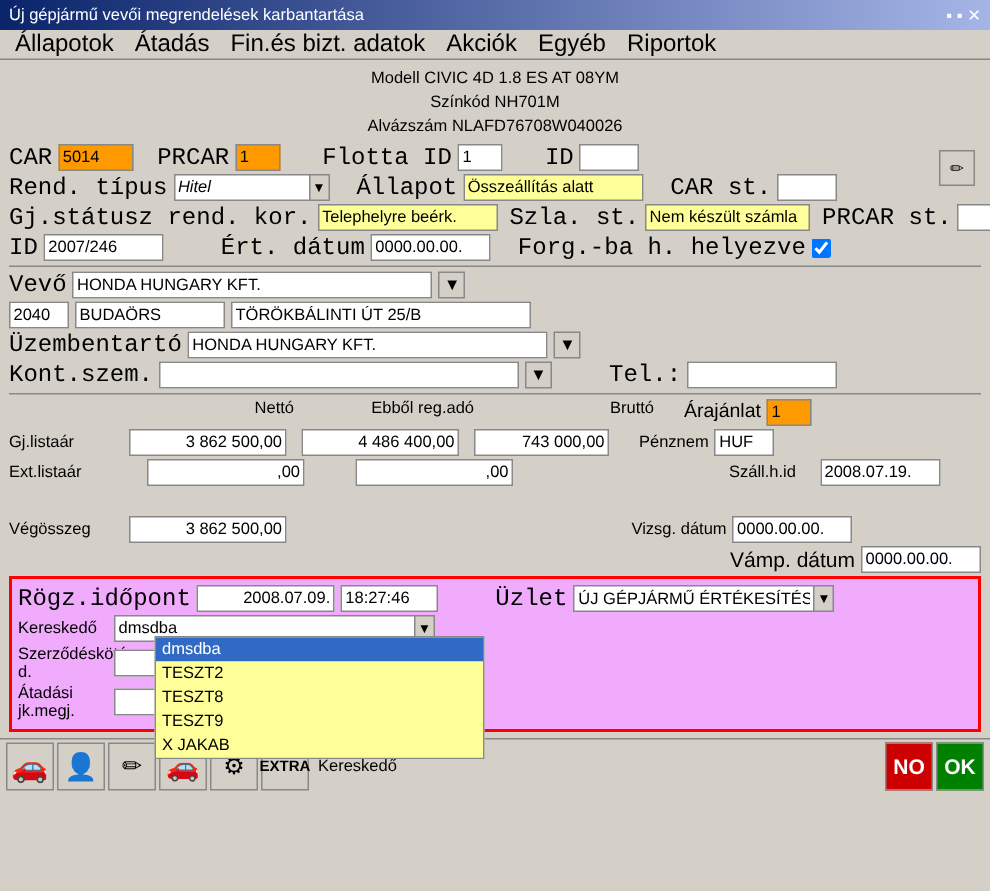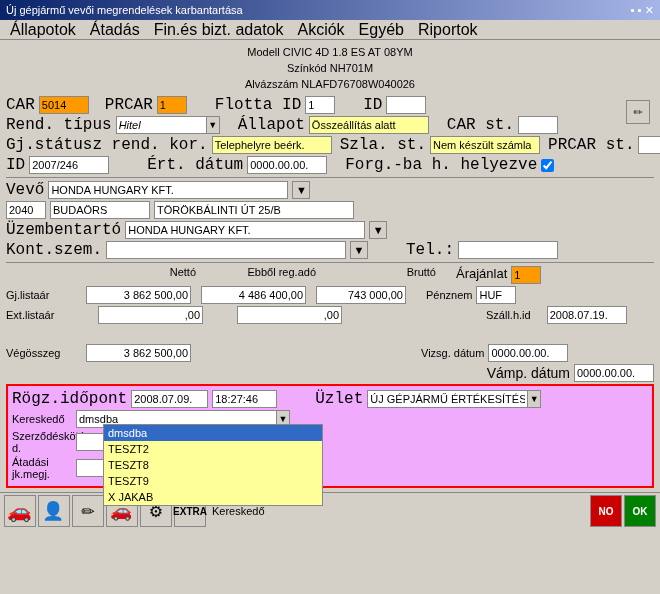--- a/index.html
+++ b/index.html
@@ -108,21 +108,21 @@
     }
     .toolbar-btn {
       width: 32px;
       height: 32px;
       border: 1px solid #888;
       background: #d4d0c8;
       cursor: pointer;
       display: flex;
       align-items: center;
       justify-content: center;
-      font-size: 10px;
+      font-size: 14px;
     }
     .toolbar-btn-green {
       background: #008000;
       color: white;
       font-weight: bold;
     }
     .toolbar-btn-red {
       background: #cc0000;
       color: white;
       font-weight: bold;
@@ -306,21 +306,21 @@
   </div>
   <div style="display:flex; align-items:center; margin-bottom:2px; justify-content:flex-end;">
     <span style="font-size:14px;">Vámp. dátum</span>
     <input type="text" style="width: 80px; margin-left: 4px;" value="0000.00.00.">
   </div>
 
   <div class="bottom-section">
 
     <div class="row">
       <span class="label">Rögz.időpont</span>
-      <input type="text" style="width: 77px;" value="2008.07.09.">
+      <input type="text" style="width: 92px; text-align: right;" value="2008.07.09.">
       <input type="text" style="width: 65px;" value="18:27:46">
       <span style="width:30px"></span>
       <span class="label">Üzlet</span>
       <div class="combo-btn">
         <input type="text" style="width: 160px;" value="ÚJ GÉPJÁRMŰ ÉRTÉKESÍTÉS">
         <div class="arrow-btn" style="height:18px;width:14px;border:1px solid #888;background:#d4d0c8;display:flex;align-items:center;justify-content:center;">▼</div>
       </div>
     </div>
 
     <div class="row">

